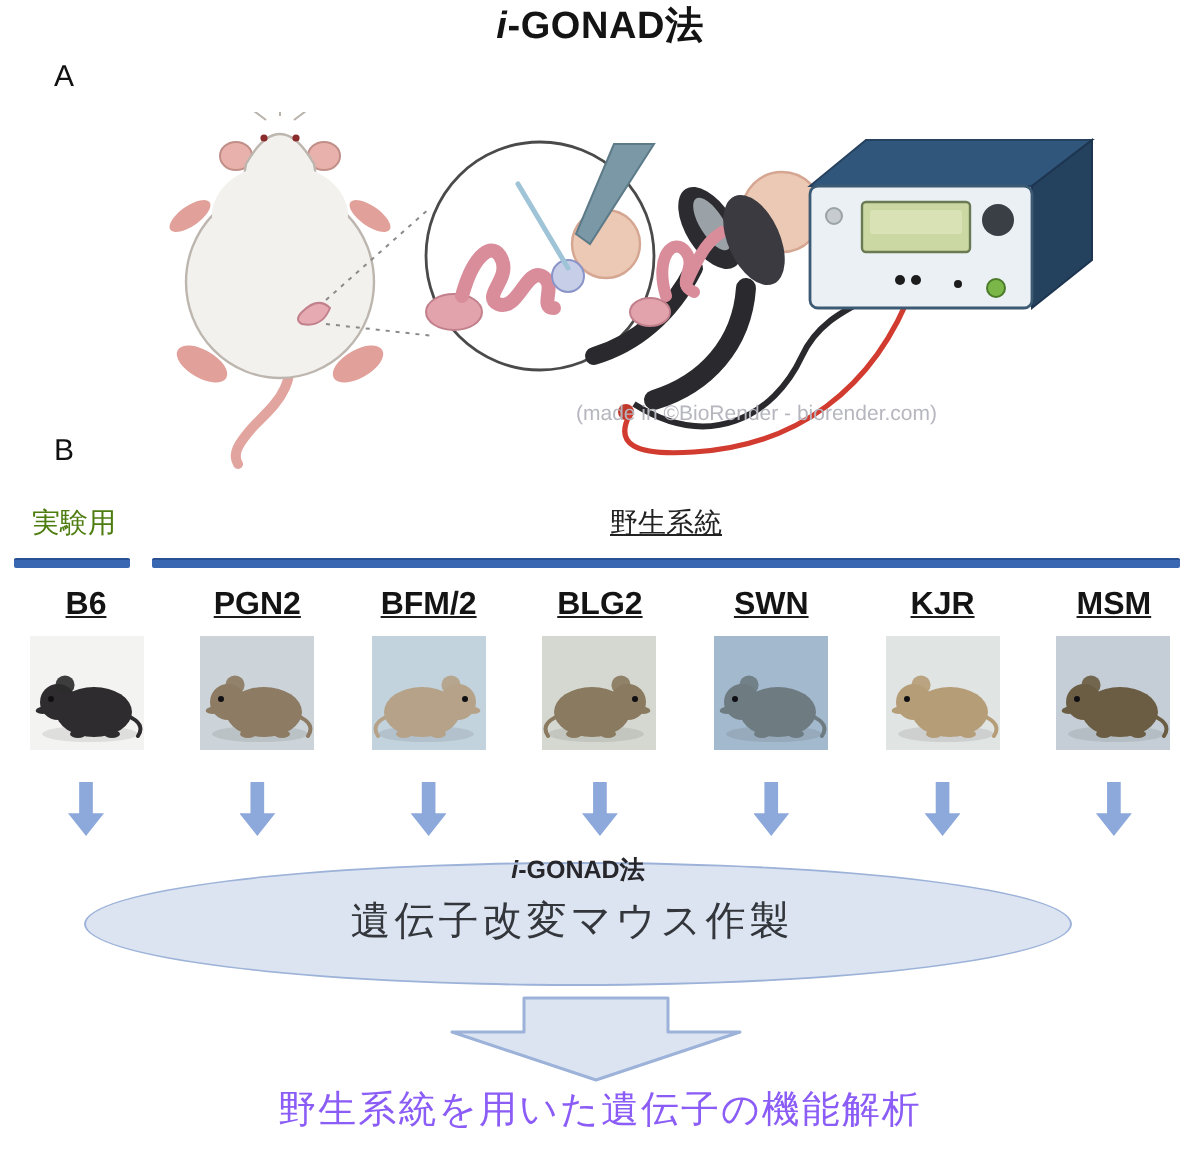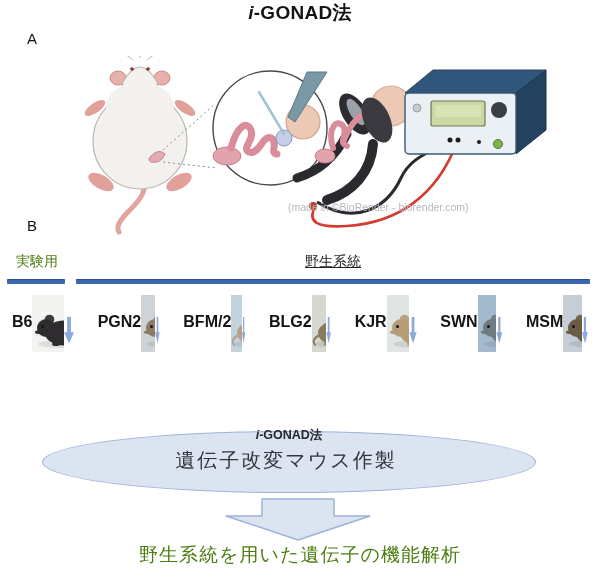--- a/index.html
+++ b/index.html
@@ -13,32 +13,32 @@
   #title-a .it, .it{font-style:italic;}
   #watermark{left:288px;top:201px;width:240px;font-size:10.5px;color:#b6b6bf;text-align:left;}
   #label-a{left:27px;top:30px;}
   #label-b{left:27px;top:217px;}
   #group-left{left:4px;top:253px;width:66px;text-align:center;font-size:14px;color:#4d7c0f;}
   #group-right{left:76px;top:253px;width:514px;text-align:center;font-size:14px;color:#222;text-decoration:underline;}
   .divider{height:4px;background:var(--divider-blue,#3a67b2);border-top:1px solid #295092;border-radius:1px;}
   #divider-left{left:7px;top:279px;width:58px;}
   #divider-right{left:76px;top:279px;width:514px;}
   #strain-row{left:12px;top:292px;width:576px;display:flex;justify-content:space-between;}
-  .strain-col{width:62px;display:flex;flex-direction:row;align-items:center;}
+  .strain-col{width:62px;display:flex;flex-direction:column;align-items:center;text-decoration:underline;}
   .strain-name{height:23px;font-size:16px;font-weight:700;color:#141414;white-space:nowrap;line-height:22px;}
   .mouse-photo{width:57px;height:57px;margin-top:3px;position:relative;overflow:hidden;}
   .mouse-photo svg{display:block;}
   .down-arrow{margin-top:16px;width:18px;height:27px;background:var(--small-arrow-blue,#8da9dc);
     clip-path:polygon(31% 0,69% 0,69% 58%,100% 58%,50% 100%,0 58%,31% 58%);}
   #ellipse{left:42px;top:431px;width:494px;height:62px;border-radius:50%;
     background:var(--shape-fill,#dce4f2);border:1.5px solid var(--shape-stroke,#9cb2d8);box-sizing:border-box;}
   #ellipse-method{left:42px;top:427px;width:494px;text-align:center;font-size:12.5px;font-weight:700;color:#26262b;}
   #ellipse-text{left:39px;top:447px;width:494px;text-align:center;font-size:20px;color:#33363b;letter-spacing:2px;}
   #big-arrow{left:224px;top:498px;}
-  #final-text{left:0;top:542px;width:600px;text-align:center;font-size:19px;color:#4d7c0f;letter-spacing:1px;}
+  #final-text{left:0;top:542px;width:600px;text-align:center;font-size:19px;color:#8b5cf6;letter-spacing:1px;}
 </style>
 </head>
 <body>
 
 <div id="canvas">
 
   <div class="abs panel-label" id="label-a">A</div>
   <div class="abs" id="title-a"><span class="it">i</span><span>-GONAD法</span></div>
 
   <svg class="abs" style="left:55px;top:56px;" width="510" height="184" viewBox="0 0 510 184">
@@ -178,56 +178,56 @@
           <circle cx="39.5" cy="24.5" r="4.8" fill="currentColor" opacity="0.92"></circle>
           <circle cx="46.5" cy="31.5" r="1.5" fill="#101014"></circle>
           <ellipse cx="16" cy="49" rx="4" ry="2" fill="currentColor"></ellipse>
           <ellipse cx="33" cy="49" rx="4" ry="2" fill="currentColor"></ellipse>
         </svg>
       </div>
       <div class="down-arrow"></div>
     </div>
 
     <div class="strain-col">
+      <div class="strain-name">SWN</div>
+      <div class="mouse-photo" style="background: rgb(163, 185, 205);">
+        <svg width="57" height="57" viewBox="0 0 57 57" style="color: rgb(110, 124, 130); transform: scaleX(-1);">
+          <ellipse cx="27" cy="49" rx="24" ry="4" fill="rgba(40,40,40,0.10)"></ellipse>
+          <path d="M 8,40 Q -1,44 3,50" fill="none" stroke="currentColor" stroke-width="2" stroke-linecap="round"></path>
+          <ellipse cx="25" cy="38" rx="19" ry="12.5" fill="currentColor"></ellipse>
+          <circle cx="43" cy="33" r="9" fill="currentColor"></circle>
+          <path d="M 50,35 q 5,1 4,3 q -3,2 -7,0 Z" fill="currentColor"></path>
+          <circle cx="39.5" cy="24.5" r="4.8" fill="currentColor" opacity="0.92"></circle>
+          <circle cx="46.5" cy="31.5" r="1.5" fill="#101014"></circle>
+          <ellipse cx="16" cy="49" rx="4" ry="2" fill="currentColor"></ellipse>
+          <ellipse cx="33" cy="49" rx="4" ry="2" fill="currentColor"></ellipse>
+        </svg>
+      </div>
+      <div class="down-arrow"></div>
+    </div>
+
+    <div class="strain-col">
       <div class="strain-name">KJR</div>
       <div class="mouse-photo" style="background: rgb(224, 228, 227);">
         <svg width="57" height="57" viewBox="0 0 57 57" style="color: rgb(181, 157, 120); transform: scaleX(-1);">
           <ellipse cx="27" cy="49" rx="24" ry="4" fill="rgba(40,40,40,0.10)"></ellipse>
           <path d="M 8,40 Q -1,44 3,50" fill="none" stroke="currentColor" stroke-width="2" stroke-linecap="round"></path>
           <ellipse cx="25" cy="38" rx="19" ry="12.5" fill="currentColor"></ellipse>
           <circle cx="43" cy="33" r="9" fill="currentColor"></circle>
           <path d="M 50,35 q 5,1 4,3 q -3,2 -7,0 Z" fill="currentColor"></path>
           <circle cx="39.5" cy="24.5" r="4.8" fill="currentColor" opacity="0.92"></circle>
           <circle cx="46.5" cy="31.5" r="1.5" fill="#101014"></circle>
           <ellipse cx="16" cy="49" rx="4" ry="2" fill="currentColor"></ellipse>
           <ellipse cx="33" cy="49" rx="4" ry="2" fill="currentColor"></ellipse>
         </svg>
       </div>
       <div class="down-arrow"></div>
     </div>
 
     <div class="strain-col">
-      <div class="strain-name">SWN</div>
-      <div class="mouse-photo" style="background: rgb(163, 185, 205);">
-        <svg width="57" height="57" viewBox="0 0 57 57" style="color: rgb(110, 124, 130); transform: scaleX(-1);">
-          <ellipse cx="27" cy="49" rx="24" ry="4" fill="rgba(40,40,40,0.10)"></ellipse>
-          <path d="M 8,40 Q -1,44 3,50" fill="none" stroke="currentColor" stroke-width="2" stroke-linecap="round"></path>
-          <ellipse cx="25" cy="38" rx="19" ry="12.5" fill="currentColor"></ellipse>
-          <circle cx="43" cy="33" r="9" fill="currentColor"></circle>
-          <path d="M 50,35 q 5,1 4,3 q -3,2 -7,0 Z" fill="currentColor"></path>
-          <circle cx="39.5" cy="24.5" r="4.8" fill="currentColor" opacity="0.92"></circle>
-          <circle cx="46.5" cy="31.5" r="1.5" fill="#101014"></circle>
-          <ellipse cx="16" cy="49" rx="4" ry="2" fill="currentColor"></ellipse>
-          <ellipse cx="33" cy="49" rx="4" ry="2" fill="currentColor"></ellipse>
-        </svg>
-      </div>
-      <div class="down-arrow"></div>
-    </div>
-
-    <div class="strain-col">
       <div class="strain-name">MSM</div>
       <div class="mouse-photo" style="background: rgb(197, 206, 214);">
         <svg width="57" height="57" viewBox="0 0 57 57" style="color: rgb(107, 93, 67); transform: scaleX(-1);">
           <ellipse cx="27" cy="49" rx="24" ry="4" fill="rgba(40,40,40,0.10)"></ellipse>
           <path d="M 8,40 Q -1,44 3,50" fill="none" stroke="currentColor" stroke-width="2" stroke-linecap="round"></path>
           <ellipse cx="25" cy="38" rx="19" ry="12.5" fill="currentColor"></ellipse>
           <circle cx="43" cy="33" r="9" fill="currentColor"></circle>
           <path d="M 50,35 q 5,1 4,3 q -3,2 -7,0 Z" fill="currentColor"></path>
           <circle cx="39.5" cy="24.5" r="4.8" fill="currentColor" opacity="0.92"></circle>
           <circle cx="46.5" cy="31.5" r="1.5" fill="#101014"></circle>

